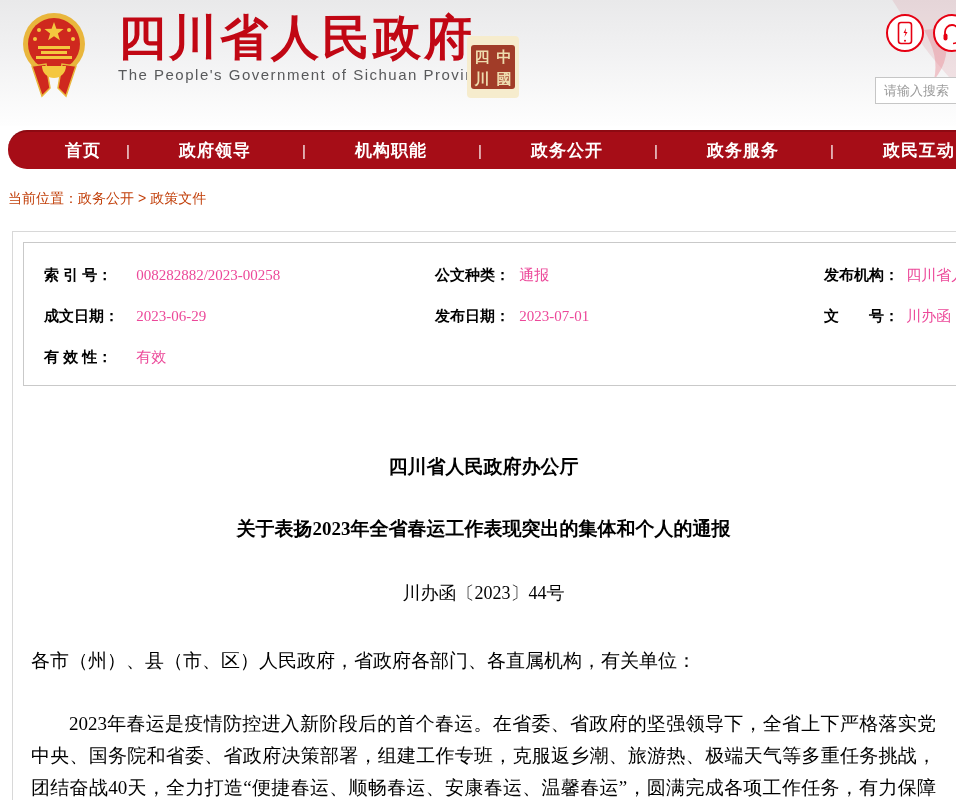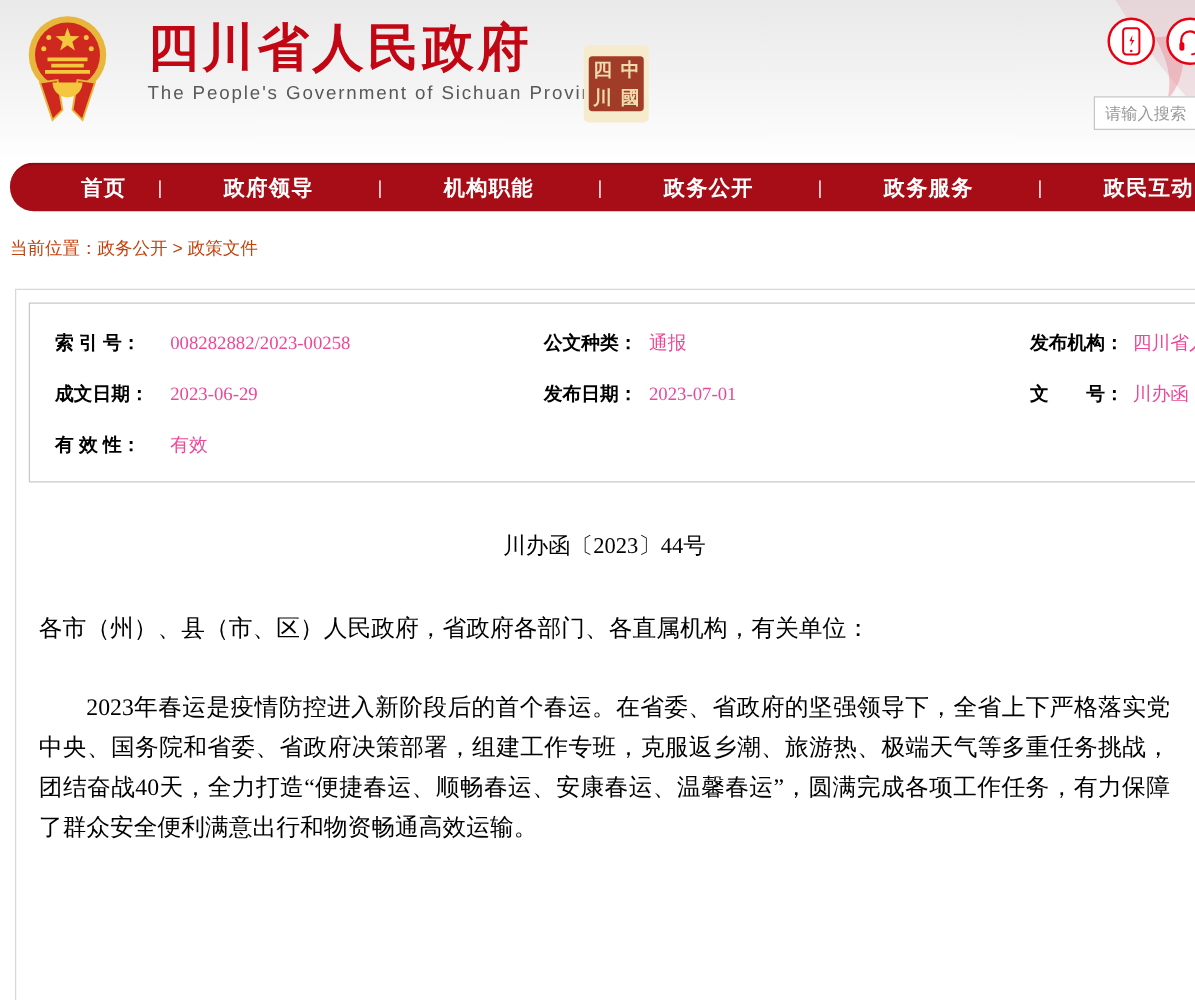--- a/index.html
+++ b/index.html
@@ -10,21 +10,21 @@
   
   .header {
     position:absolute; left:0; top:0; width:956px; height:126px;
     background:linear-gradient(#e9e9ea 0%, #f2f2f3 45%, #fefefe 100%);
     overflow:hidden;
   }
   .ribbon-svg { position:absolute; right:0; top:0; pointer-events:none; }
   .emblem { position:absolute; left:22px; top:8px; width:64px; height:90px; cursor:pointer; }
   .site-title-block { position:absolute; left:118px; top:16px; cursor:pointer; }
   .site-title {
-    font-size:41px; font-weight:bold; color:#c10714; letter-spacing:3px;
+    font-size:48px; font-weight:bold; color:#c10714; letter-spacing:3px;
     line-height:44px; white-space:nowrap;
   }
   .site-subtitle {
     font-size:15px; color:#58595b; letter-spacing:1.5px; margin-top:6px; white-space:nowrap;
   }
   .seal {
     position:absolute; left:467px; top:36px; width:52px; height:62px;
     background:#f6eccd; border-radius:4px; display:flex; align-items:center; justify-content:center;
   }
   .seal-inner {
@@ -216,17 +216,19 @@
     </div>
     <div class="meta-cell">
       <span class="meta-label w1">有 效 性：</span>
       <span class="meta-value">有效</span>
     </div>
     <div class="meta-cell"></div>
     <div class="meta-cell"></div>
   </div>
 
   <div class="doc">
+    <div class="doc-org">四川省人民政府办公厅</div>
+    <div class="doc-title">关于表扬2023年全省春运工作表现突出的集体和个人的通报</div>
     <div class="doc-number">川办函〔2023〕44号</div>
     <div class="doc-salutation">各市（州）、县（市、区）人民政府，省政府各部门、各直属机构，有关单位：</div>
     <div class="doc-paragraph">2023年春运是疫情防控进入新阶段后的首个春运。在省委、省政府的坚强领导下，全省上下严格落实党中央、国务院和省委、省政府决策部署，组建工作专班，克服返乡潮、旅游热、极端天气等多重任务挑战，团结奋战40天，全力打造“便捷春运、顺畅春运、安康春运、温馨春运”，圆满完成各项工作任务，有力保障了群众安全便利满意出行和物资畅通高效运输。</div>
   </div>
 </div>
 
 </body></html>

